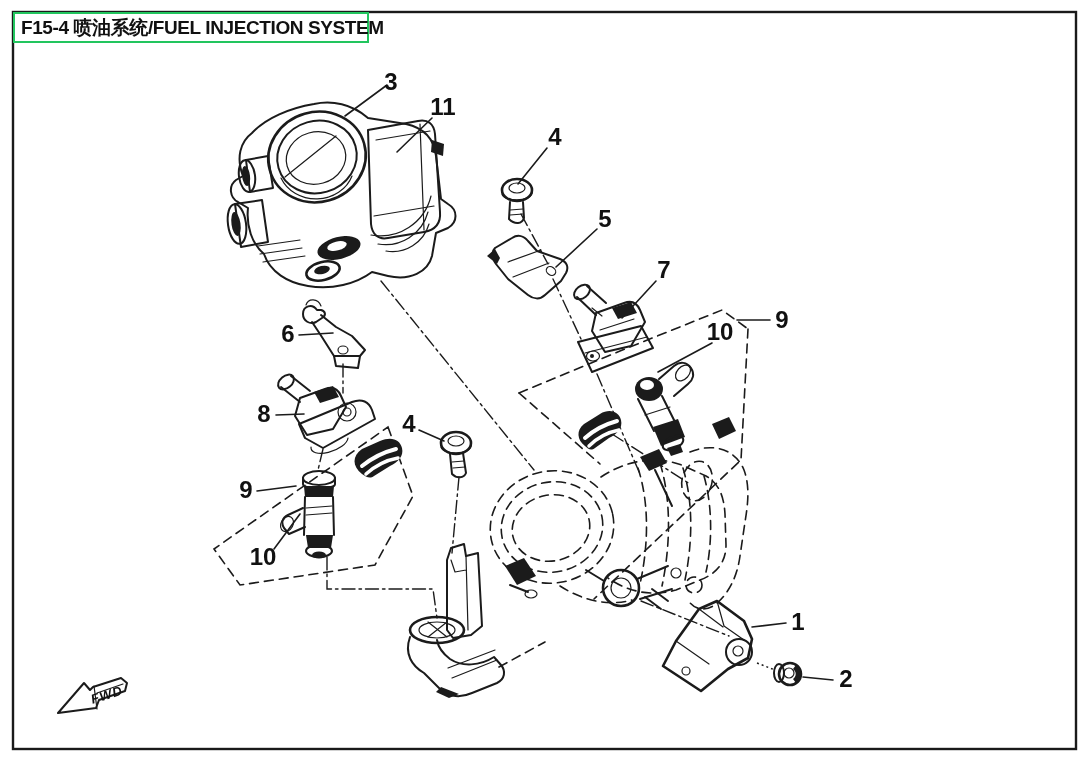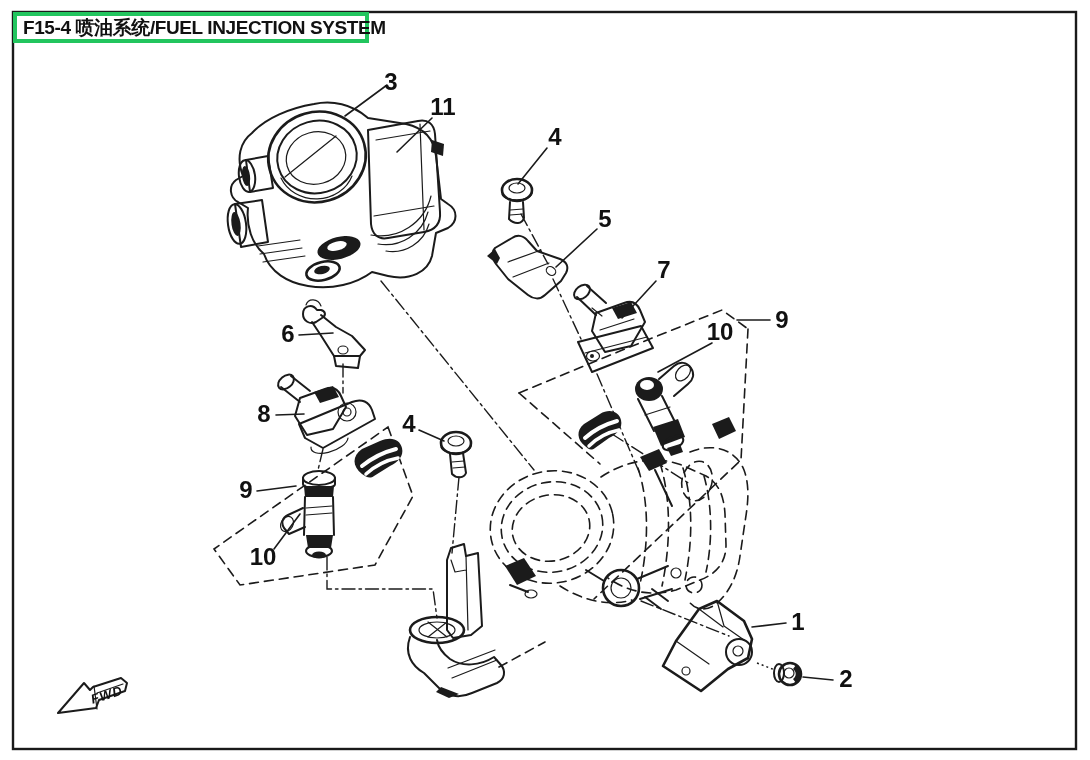--- a/index.html
+++ b/index.html
@@ -1,19 +1,19 @@
 <!DOCTYPE html>
 <html><head>
 <meta charset="utf-8">
 <style>
   html,body{margin:0;padding:0;background:#fff;}
   .stage{position:relative;width:1090px;height:760px;background:#fff;overflow:hidden;
          font-family:"Liberation Sans",sans-serif;}
   .title-box{position:absolute;left:13px;top:12px;width:356px;height:31px;
-             border:4px solid #22c55e;background:#fff;display:flex;align-items:center;
+             border:2px solid #22c55e;background:#fff;display:flex;align-items:center;
              box-sizing:border-box;padding-left:6px;}
   .title-box span{font-weight:bold;font-size:19px;letter-spacing:-0.4px;color:#111;
                   white-space:nowrap;}
   svg{position:absolute;left:0;top:0;}
   .ln{fill:none;stroke:#1b1b1b;stroke-width:2;stroke-linecap:round;stroke-linejoin:round;}
   .thin{fill:none;stroke:#1b1b1b;stroke-width:1.2;stroke-linecap:round;stroke-linejoin:round;}
   .thick{stroke-width:2.6;}
   .fl{fill:#1b1b1b;stroke:none;}
   .wf{fill:#ffffff;stroke:none;}
   .dsh{fill:none;stroke:#1b1b1b;stroke-width:1.6;stroke-dasharray:9 6;stroke-linecap:round;}

